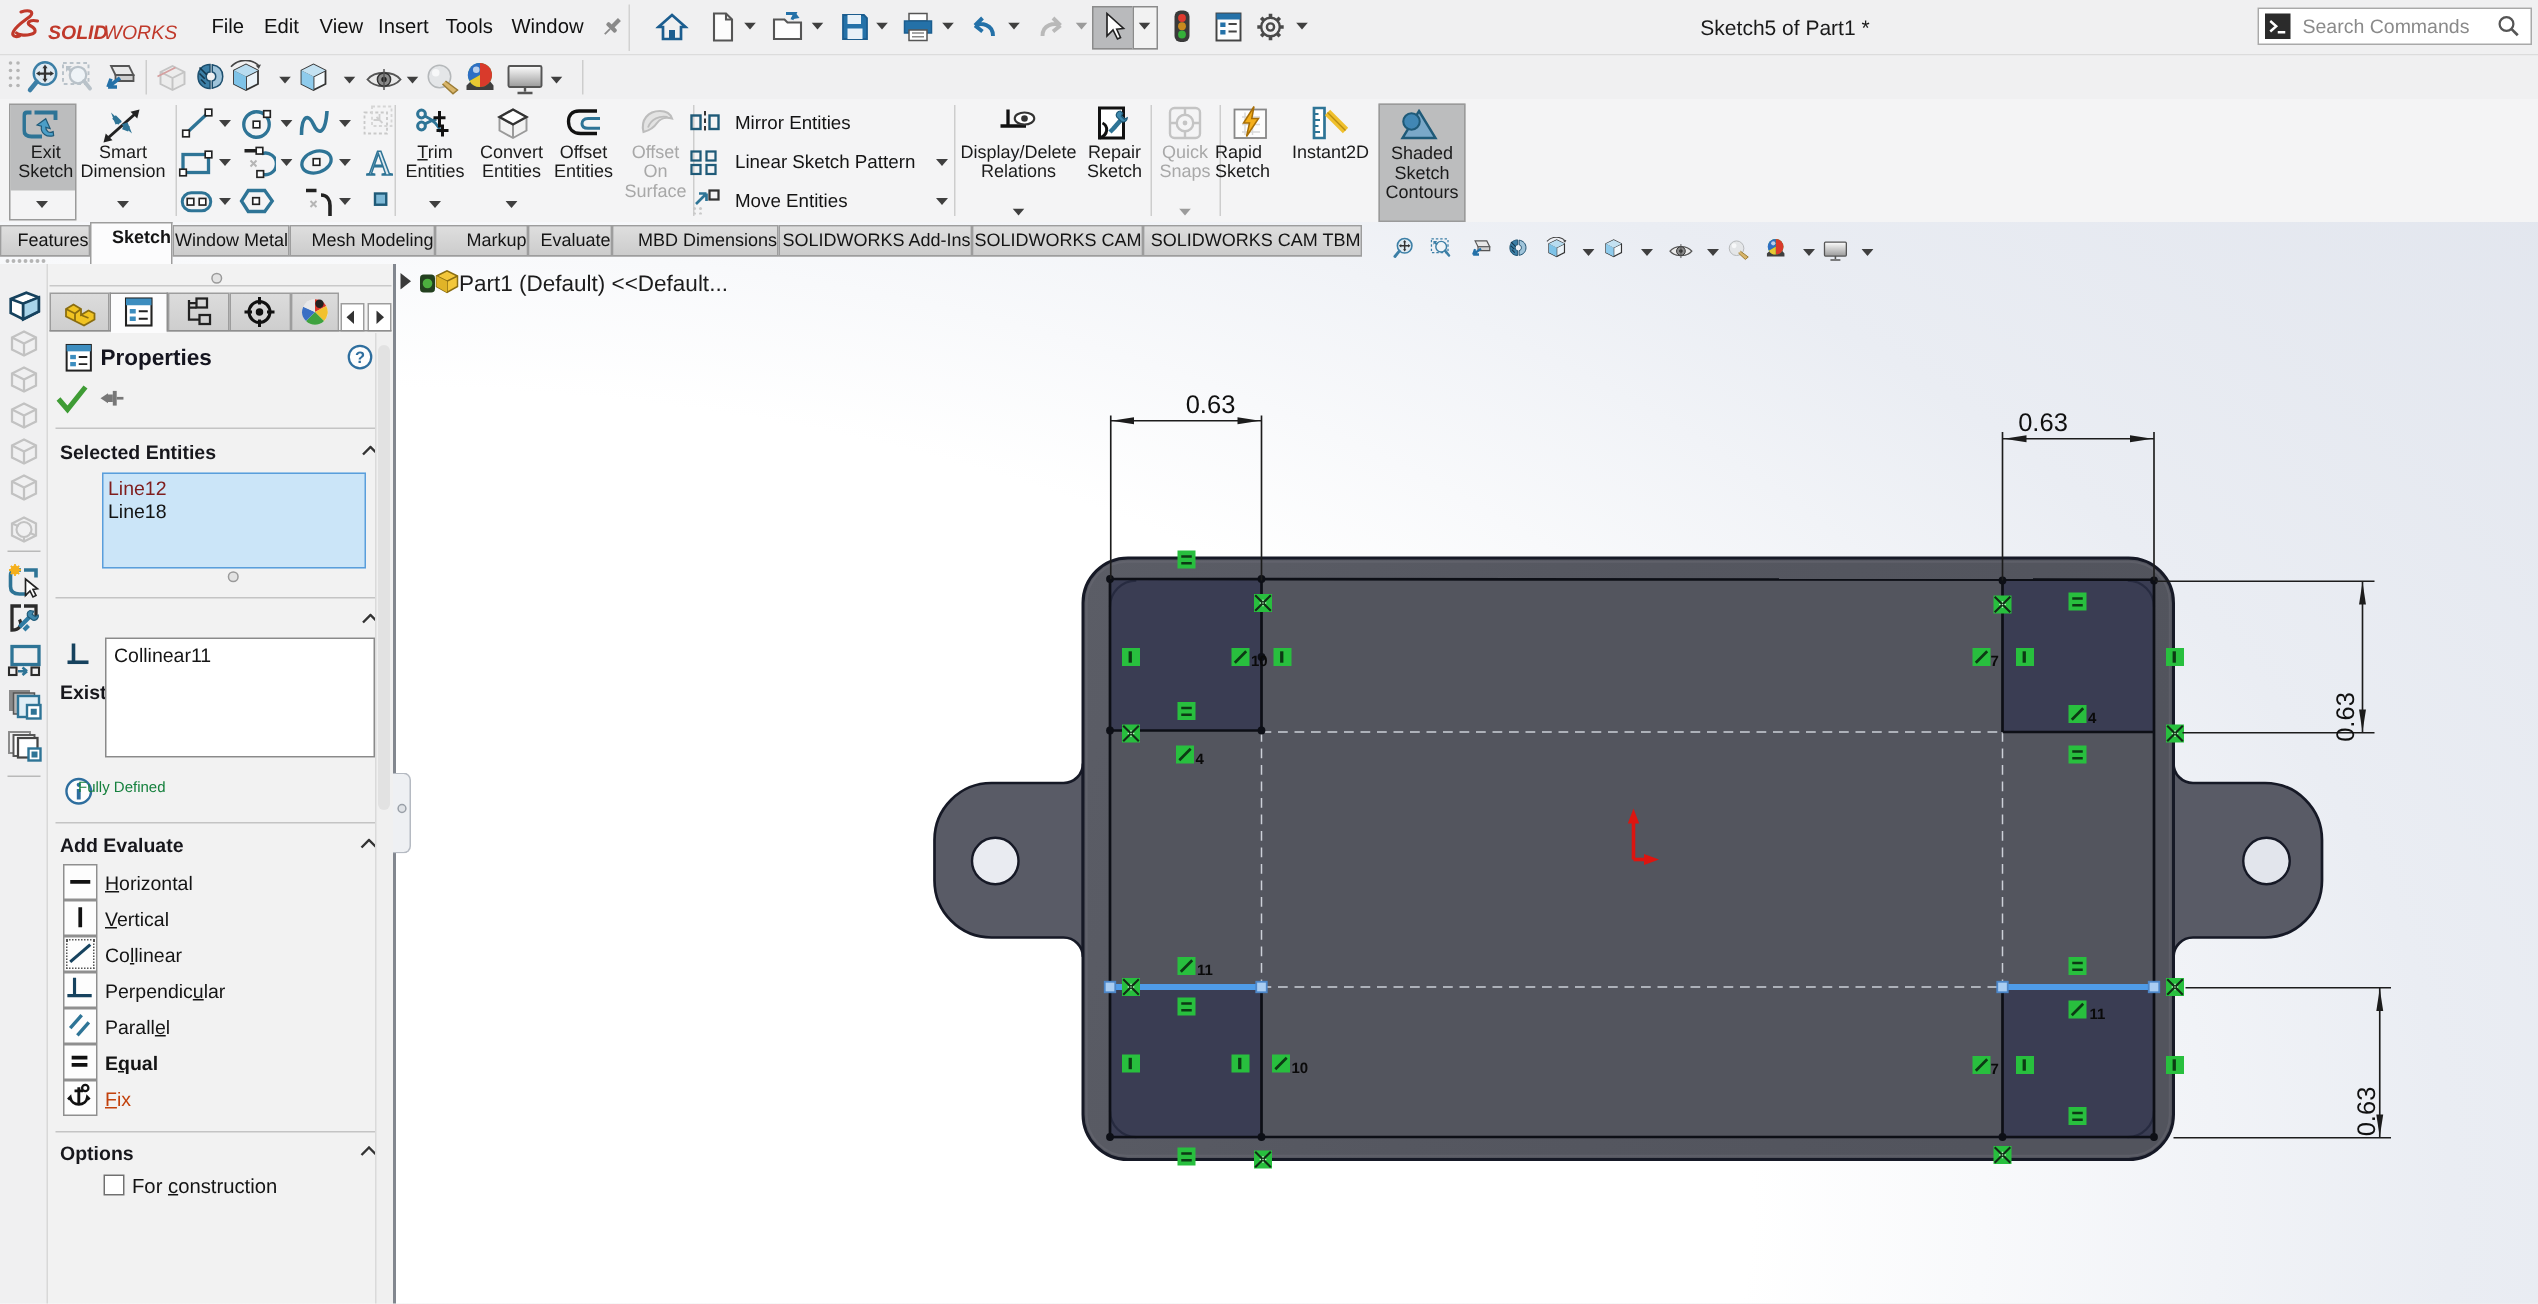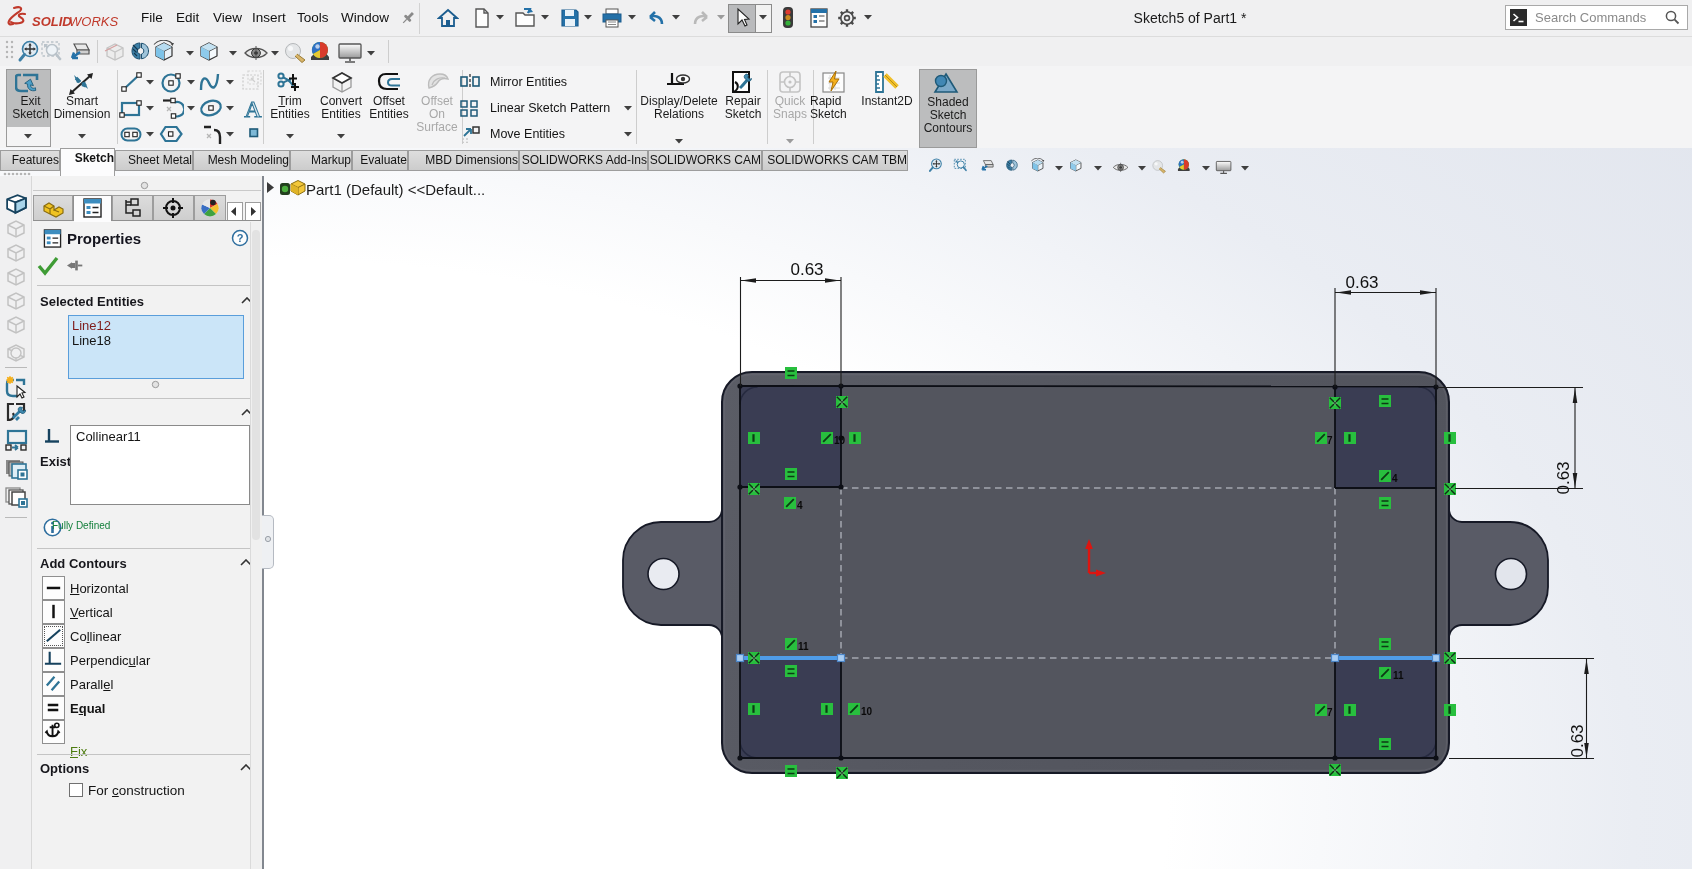--- a/index.html
+++ b/index.html
@@ -475,21 +475,21 @@
 <div class="lbl" style="left:857px;top:95px;width:60px;">Instant2D</div>
 <div class="abs" style="left:919px;top:69px;width:58px;height:79px;background:#bcbdbe;border:1px solid #9a9a9a;box-sizing:border-box;"></div>
 <svg class="abs" style="left:932px;top:71px" width="28" height="26" viewBox="0 0 28 26">
     <path d="M14 3 L25 21 L3 21 Z" fill="#7aa8c8" stroke="#1f5a78" stroke-width="1.6"></path>
     <circle cx="9" cy="10" r="5.5" fill="#4187b4" stroke="#1f5a78" stroke-width="1.4"></circle>
   </svg>
 <div class="lbl" style="left:919px;top:96px;width:58px;">Shaded<br>Sketch<br>Contours</div>
 <div class="abs" style="left:0;top:148px;width:1692px;height:721px;background:radial-gradient(2030px 1217px at 254px 658px,#ffffff 45%,#eaedf3 68%,#dfe3ec 100%);z-index:0;"></div>
 <div class="tab" style="left:0px;width:60px;z-index:2;">Features</div>
 <div class="tab" style="left:60px;top:148px;width:55px;height:28px;background:#fcfcfd;border:1px solid #9d9d9d;border-bottom:none;font-weight:bold;z-index:3;">Sketch</div>
-<div class="tab" style="left:115px;width:78px;z-index:2;">Sheet Metal</div>
+<div class="tab" style="left:115px;width:78px;z-index:2;">Window Metal</div>
 <div class="tab" style="left:193px;width:97px;z-index:2;">Mesh Modeling</div>
 <div class="tab" style="left:290px;width:62px;z-index:2;">Markup</div>
 <div class="tab" style="left:352px;width:56px;z-index:2;">Evaluate</div>
 <div class="tab" style="left:408px;width:111px;z-index:2;">MBD Dimensions</div>
 <div class="tab" style="left:519px;width:129px;z-index:2;">SOLIDWORKS Add-Ins</div>
 <div class="tab" style="left:648px;width:114px;z-index:2;">SOLIDWORKS CAM</div>
 <div class="tab" style="left:762px;width:146px;z-index:2;">SOLIDWORKS CAM TBM</div>
 <div class="abs" style="left:0;top:170px;width:908px;height:1px;background:#9d9d9d;z-index:2;"></div>
 <svg class="abs" style="left:2px;top:172px" width="34" height="6" viewBox="0 0 34 6">
     <g fill="#b5b5b5">
@@ -789,21 +789,21 @@
   </svg>
 <div class="abs" style="z-index:6;left:70px;top:425px;width:180px;height:80px;background:#fff;border:1px solid #8a8a8a;box-sizing:border-box;"></div>
 <div class="abs" style="left:76px;top:429px;font-size:13px;font-weight:normal;color:#141414;white-space:nowrap;z-index:6;">Collinear11</div>
 <svg class="abs" style="left:43px;top:518px;z-index:6" width="19" height="19" viewBox="0 0 19 19">
     <circle cx="9.5" cy="9.5" r="8.2" fill="#fdfdfd" stroke="#2e6e9e" stroke-width="1.6"></circle>
     <circle cx="9.5" cy="5.2" r="1.4" fill="#2e6e9e"></circle>
     <rect x="8.2" y="8" width="2.6" height="7" fill="#2e6e9e"></rect>
   </svg>
 <div class="abs" style="left:52px;top:520px;font-size:10px;font-weight:normal;color:#15803d;white-space:nowrap;z-index:6;">Fully Defined</div>
 <div class="abs" style="z-index:6;left:37px;top:548px;width:220px;height:1px;background:#c4c4c4;"></div>
-<div class="sechead" style="left:40px;top:556px;z-index:6;">Add Contours</div>
+<div class="sechead" style="left:40px;top:556px;z-index:6;">Add Evaluate</div>
 <svg class="abs" style="left:240px;top:559px;z-index:6" width="12" height="7" viewBox="0 0 12 7">
     <path d="M1 6 L6 1 L11 6" fill="none" stroke="#333" stroke-width="1.6"></path>
   </svg>
 <div class="abs" style="z-index:6;left:42px;top:576px;width:23px;height:24px;background:#fdfdfd;border:1px solid #8f8f8f;box-sizing:border-box;"></div>
 <svg class="abs" style="left:43px;top:577px;z-index:7" width="21" height="21" viewBox="0 0 22 22">
     <path d="M4 11.5 L18 11.5" stroke="#111" stroke-width="2.6"></path>
   </svg>
 <div class="abs" style="left:70px;top:581px;font-size:13px;color:#141414;z-index:6;"><u>H</u>orizontal</div>
 <div class="abs" style="z-index:6;left:42px;top:600px;width:23px;height:24px;background:#fdfdfd;border:1px solid #8f8f8f;box-sizing:border-box;"></div>
 <svg class="abs" style="left:43px;top:601px;z-index:7" width="21" height="21" viewBox="0 0 22 22">
@@ -828,21 +828,21 @@
 <div class="abs" style="z-index:6;left:42px;top:696px;width:23px;height:24px;background:#fdfdfd;border:1px solid #8f8f8f;box-sizing:border-box;"></div>
 <svg class="abs" style="left:43px;top:697px;z-index:7" width="21" height="21" viewBox="0 0 22 22">
     <path d="M5 8.5 L16 8.5 M5 13.5 L16 13.5" stroke="#111" stroke-width="2.6"></path>
   </svg>
 <div class="abs" style="left:70px;top:701px;font-size:13px;color:#141414;z-index:6;font-weight:bold;">E<u>q</u>ual</div>
 <div class="abs" style="z-index:6;left:42px;top:720px;width:23px;height:24px;background:#fdfdfd;border:1px solid #8f8f8f;box-sizing:border-box;"></div>
 <svg class="abs" style="left:43px;top:721px;z-index:7" width="21" height="21" viewBox="0 0 22 22">
     <path d="M10 4 L10 16 M10 16 C7 16 4.5 14 4 11 L2.5 12.5 M10 16 C13 16 15.5 14 16 11 L17.5 12.5 M7 6.5 L13 6.5" fill="none" stroke="#111" stroke-width="2"></path>
     <circle cx="14.5" cy="4.5" r="2.2" fill="none" stroke="#111" stroke-width="1.6"></circle>
   </svg>
-<div class="abs" style="left:70px;top:725px;font-size:13px;color:#4d7c0f;z-index:6;margin-top:19px;"><u>F</u>ix</div>
+<div class="abs" style="left:70px;top:725px;font-size:13px;color:#c2410c;z-index:6;"><u>F</u>ix</div>
 <div class="abs" style="z-index:6;left:37px;top:754px;width:220px;height:1px;background:#c4c4c4;"></div>
 <div class="sechead" style="left:40px;top:761px;z-index:6;">Options</div>
 <svg class="abs" style="left:240px;top:764px;z-index:6" width="12" height="7" viewBox="0 0 12 7">
     <path d="M1 6 L6 1 L11 6" fill="none" stroke="#333" stroke-width="1.6"></path>
   </svg>
 <div class="abs" style="z-index:6;left:69px;top:783px;width:14px;height:14px;background:#fff;border:1px solid #707070;box-sizing:border-box;"></div>
 <div class="abs" style="left:88px;top:783px;font-size:13.5px;font-weight:normal;color:#141414;white-space:nowrap;z-index:6;">For <u>c</u>onstruction</div>
 <div class="abs" style="z-index:6;left:250px;top:222px;width:12px;height:647px;background:#f0f0f0;border-left:1px solid #dadada;box-sizing:border-box;"></div>
 <div class="abs" style="z-index:6;left:252px;top:230px;width:8px;height:310px;background:#e2e2e2;border-radius:4px;"></div>
 <div class="abs" style="left:262px;top:515px;width:11px;height:52px;background:#eef0f3;border:1px solid #b5bac2;border-left:none;border-radius:0 5px 5px 0;z-index:6;"></div>

